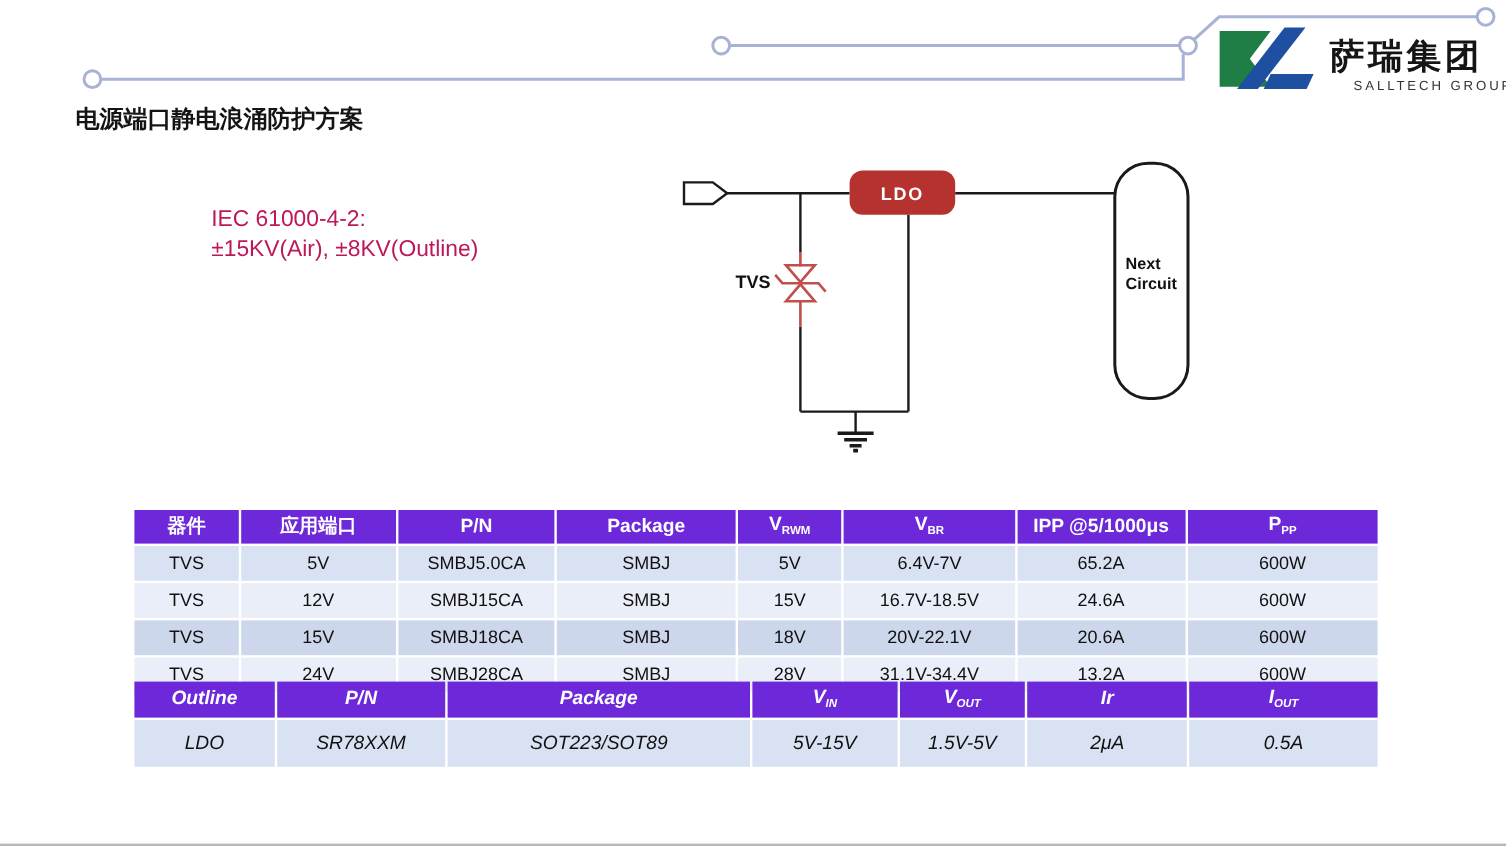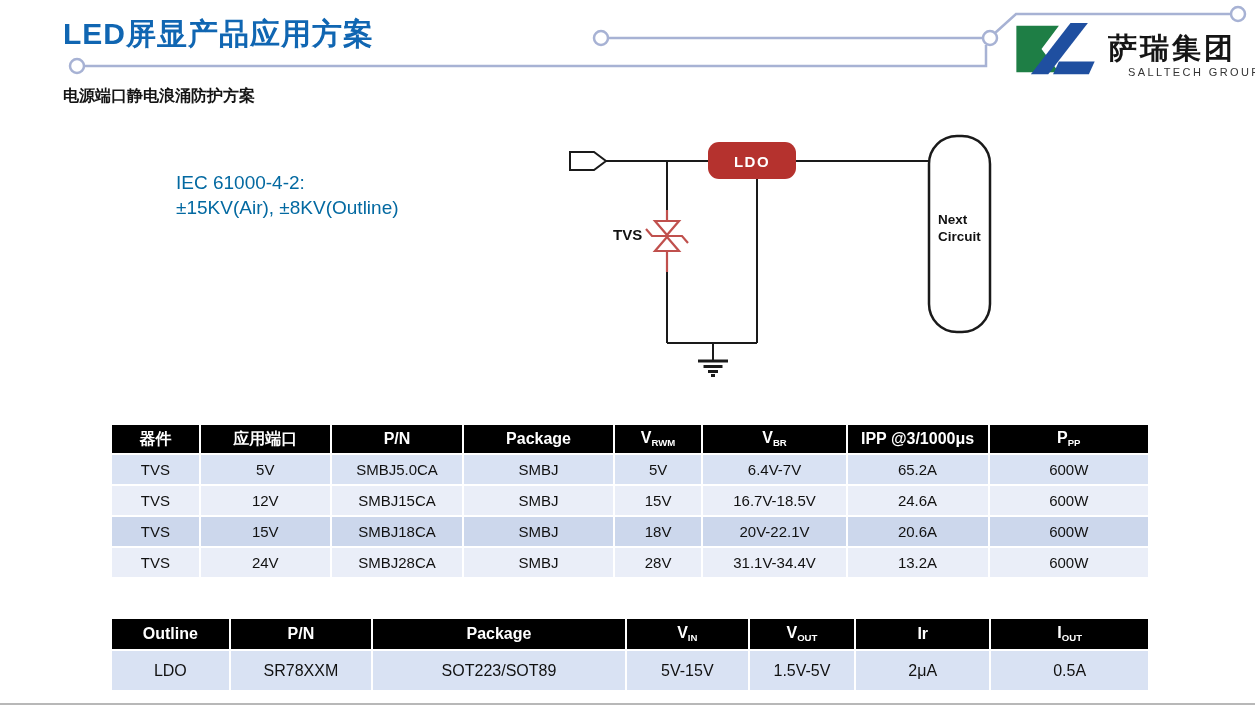--- a/index.html
+++ b/index.html
@@ -10,34 +10,34 @@
   .page-title{
     position:absolute;left:63px;top:14px;
     font-size:30px;font-weight:bold;color:#1066b2;letter-spacing:1px;white-space:nowrap;
   }
   .deco{position:absolute;left:0;top:0;pointer-events:none;}
   .logo{position:absolute;left:1012px;top:18px;display:flex;align-items:flex-end;}
   .logo-mark{display:block;margin-top:2px;}
   .logo-text{margin-left:8px;}
   .logo-cn{font-size:29px;font-weight:bold;color:#151515;letter-spacing:3px;line-height:1.15;white-space:nowrap;}
   .logo-en{font-size:11px;color:#333;letter-spacing:2.4px;margin-top:1px;white-space:nowrap;margin-left:20px;}
-  .subtitle{position:absolute;left:63px;top:86px;font-size:16px;font-weight:bold;color:#141414;}
-  .specs{position:absolute;left:176px;top:170px;font-size:19px;color:#0369a1;line-height:25px;}
+  .subtitle{position:absolute;left:63px;top:86px;font-size:20px;font-weight:bold;color:#141414;}
+  .specs{position:absolute;left:176px;top:170px;font-size:19px;color:#be185d;line-height:25px;}
   .specs p{margin:0;}
   .specs .grp{margin-bottom:24px;}
   .circuit{position:absolute;left:550px;top:118px;}
   .circuit text{font-family:"Liberation Sans","DejaVu Sans",sans-serif;}
   .t{
     position:absolute;left:110px;width:1040px;
     border-collapse:separate;border-spacing:2px;table-layout:fixed;
   }
   .t1{top:423px;}
-  .t2{top:617px;}
+  .t2{top:566px;font-style:italic;}
   .t th{
-    background:#000000;color:#ffffff;font-weight:bold;font-size:16px;
+    background:#6d28d9;color:#ffffff;font-weight:bold;font-size:16px;
     text-align:center;padding:0;height:28px;line-height:1.05;
   }
   .t td{text-align:center;font-size:15px;color:#111;padding:0;}
   .t1 td{height:29px;}
   .t2 th{height:30px;}
   .t2 td{height:39px;font-size:16px;}
   .t1 tr.r0 td{background:#d9e2f3;}
   .t1 tr.r1 td{background:#eaeef8;}
   .t1 tr.r2 td{background:#ccd7ec;}
   .t1 tr.r3 td{background:#eaeef8;}
@@ -57,21 +57,20 @@
       <path d="M84,66 H986 V45"></path>
     </g>
     <g fill="#ffffff" stroke="#a7b2d4" stroke-width="2.5">
       <circle cx="601" cy="38" r="7"></circle>
       <circle cx="990" cy="38" r="7"></circle>
       <circle cx="1238" cy="14" r="7"></circle>
       <circle cx="77" cy="66" r="7"></circle>
     </g>
   </svg>
 
-  <div class="page-title">LED屏显产品应用方案</div>
 
   <div class="logo">
     <svg class="logo-mark" width="88" height="58" viewBox="0 0 90 60">
       <polygon points="4,6 48,6 30,30 48,54 4,54" fill="#1e7e45"></polygon>
       <polygon points="60,3 78,3 37,56 19,56" fill="#1f4fa0"></polygon>
       <polygon points="48,43 85,43 79,56 42,56" fill="#1f4fa0"></polygon>
     </svg>
     <div class="logo-text">
       <div class="logo-cn">萨瑞集团</div>
       <div class="logo-en">SALLTECH GROUP</div>
@@ -138,21 +137,21 @@
         <col style="width:15.5%">
     </colgroup>
     <thead>
       <tr>
         <th><span>器件</span></th>
         <th><span>应用端口</span></th>
         <th><span>P/N</span></th>
         <th><span>Package</span></th>
         <th><span>V</span><sub>RWM</sub></th>
         <th><span>V</span><sub>BR</sub></th>
-        <th><span>IPP @3/1000μs</span></th>
+        <th><span>IPP @5/1000μs</span></th>
         <th><span>P</span><sub>PP</sub></th>
       </tr>
     </thead>
     <tbody>
       <tr class="r0">
         <td>TVS</td>
         <td>5V</td>
         <td>SMBJ5.0CA</td>
         <td>SMBJ</td>
         <td>5V</td>

